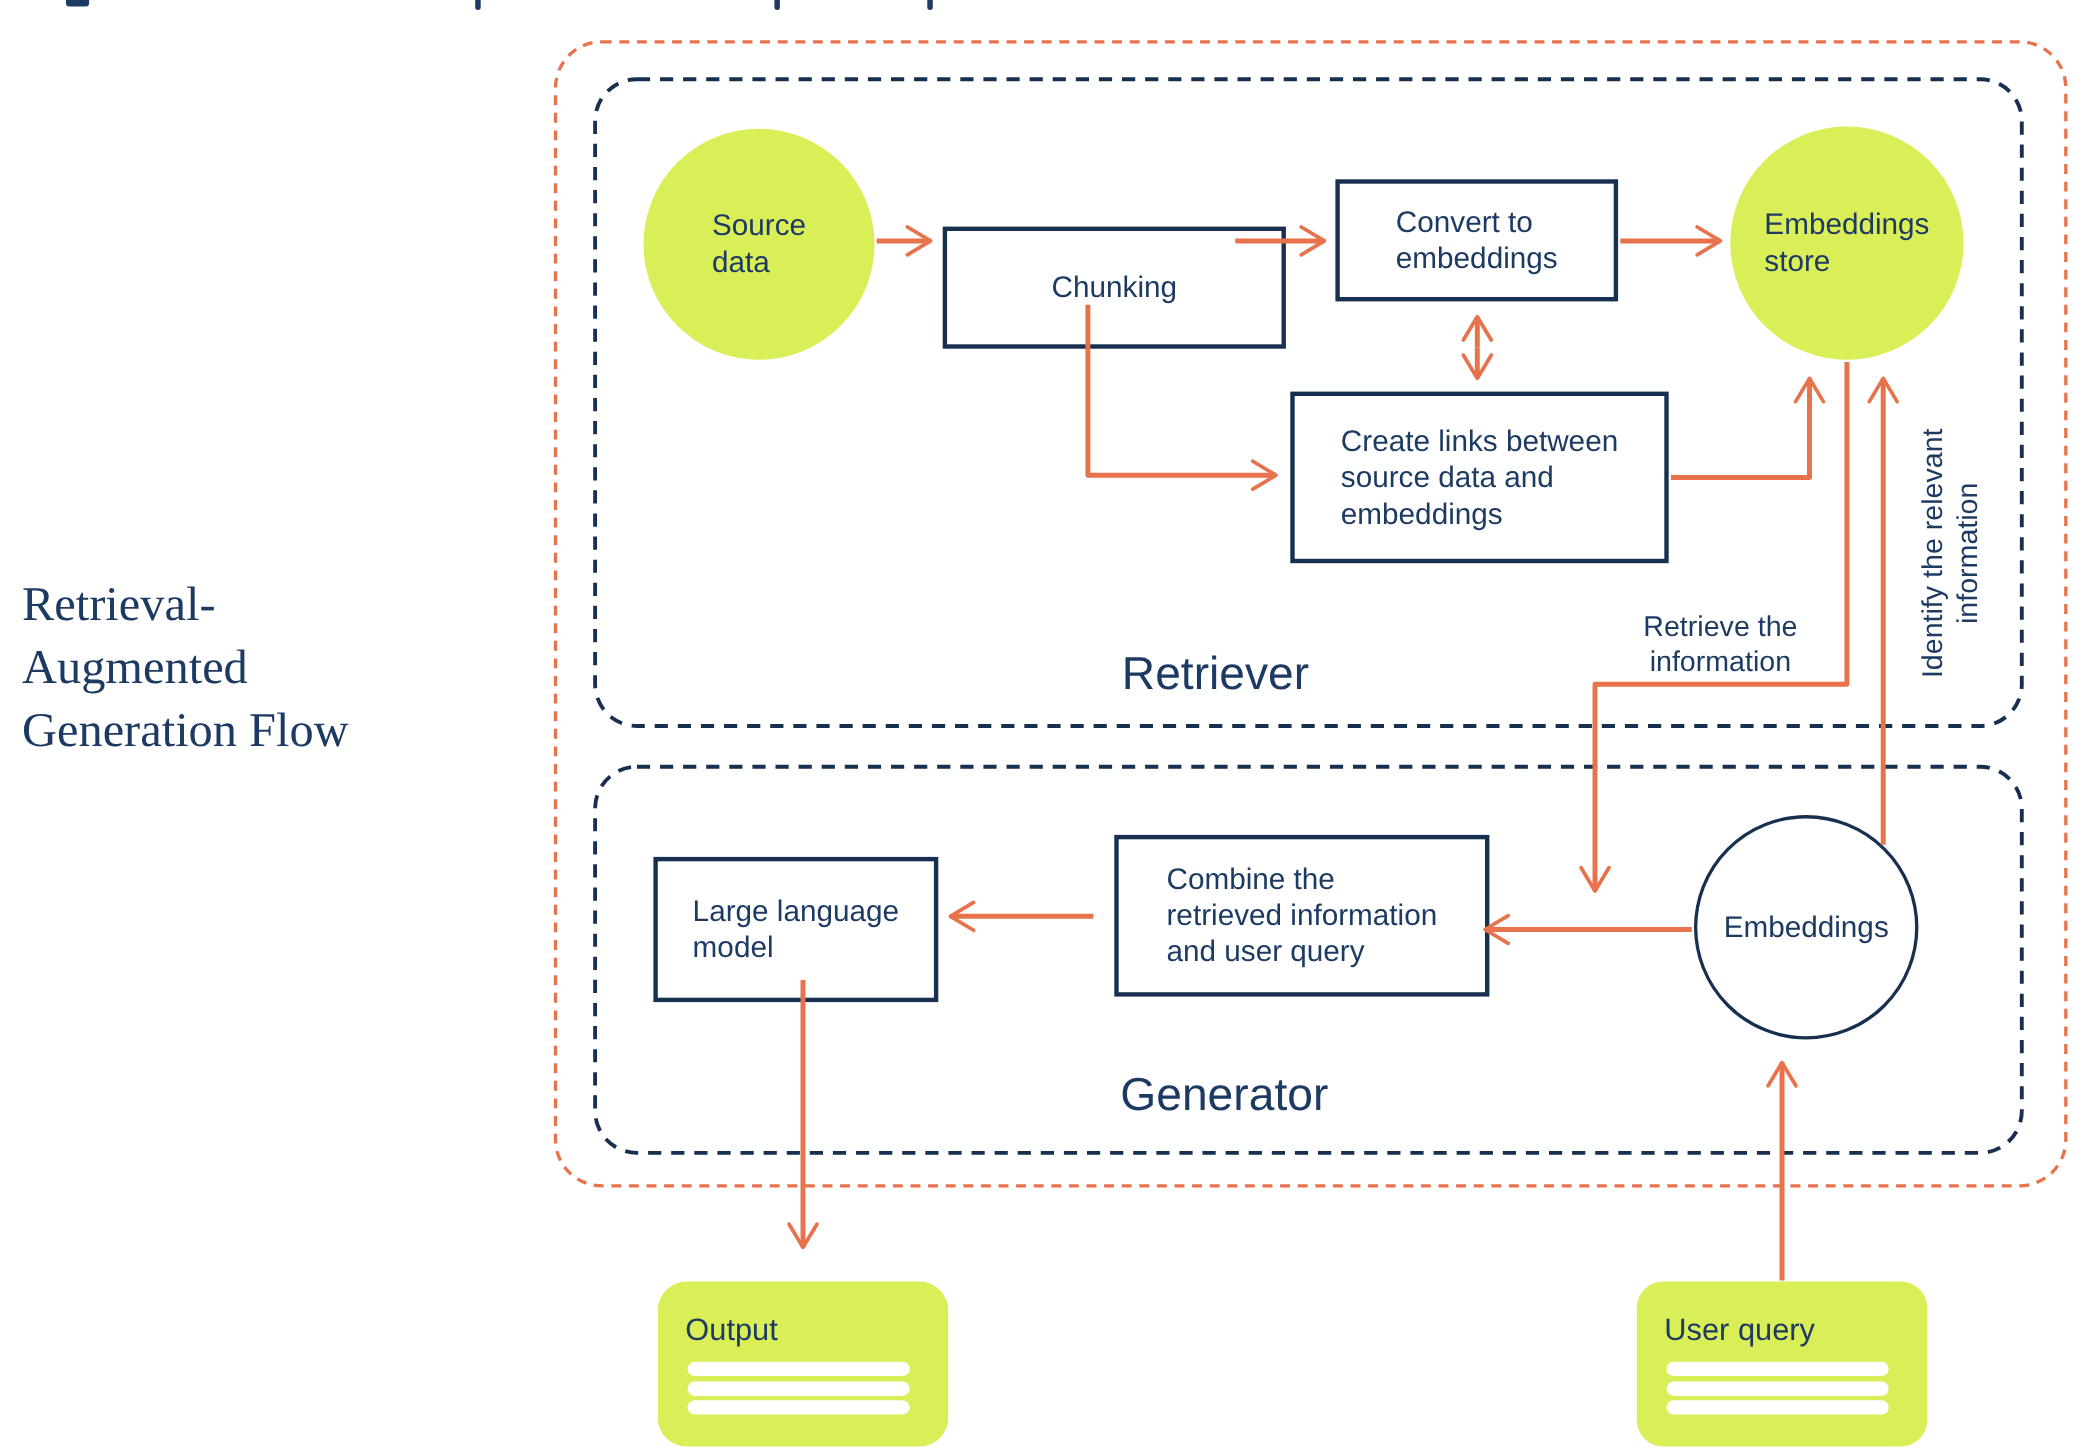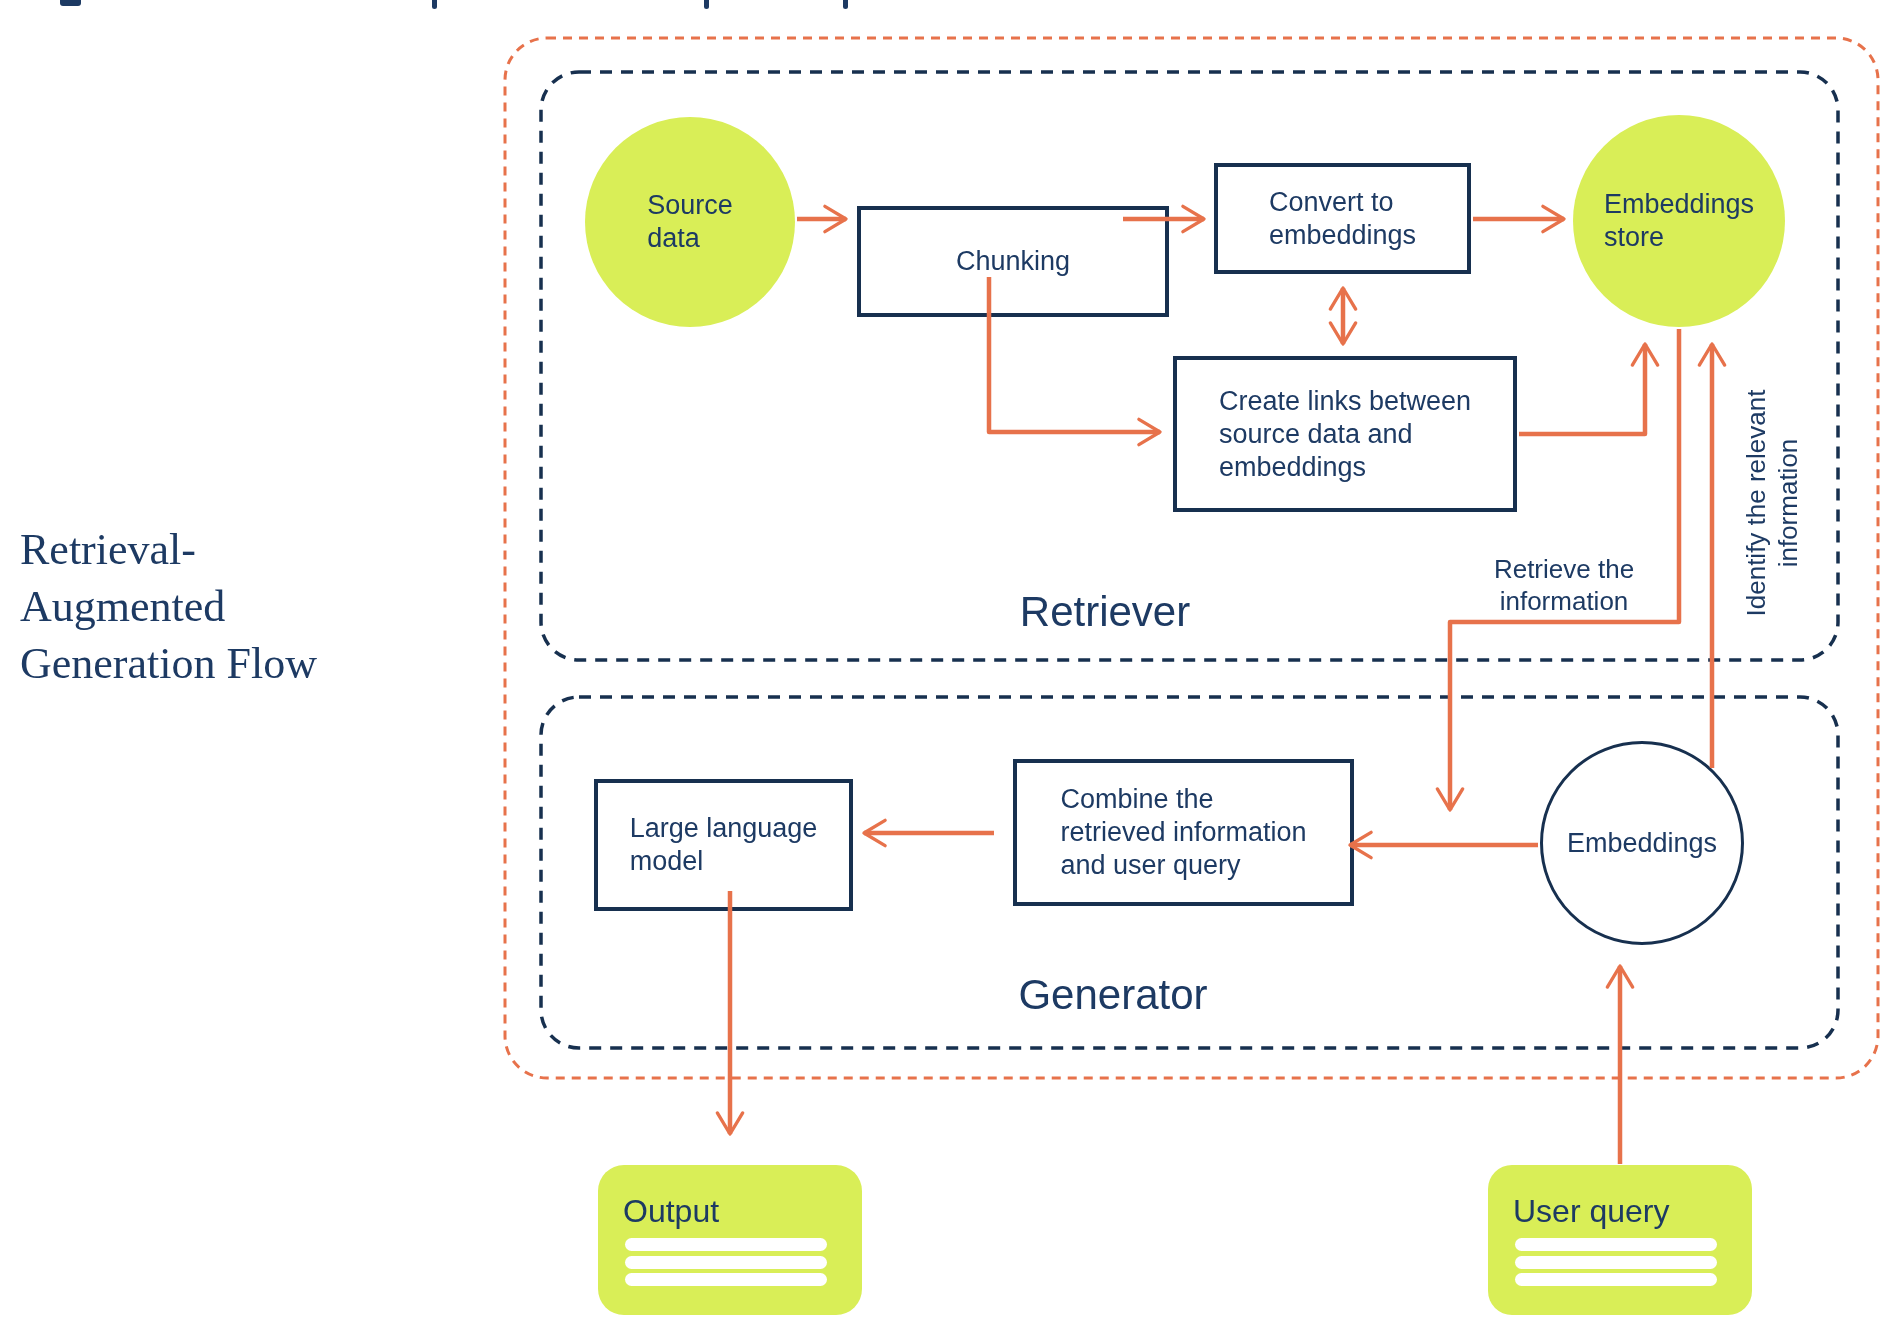--- a/index.html
+++ b/index.html
@@ -54,21 +54,21 @@
   }
   .ann-retrieve{left:1464px;top:553px;width:200px;}
   .ann-identify{left:1627px;top:471px;width:290px;height:64px;transform:rotate(-90deg);}
 
   .card{
     position:absolute;width:264px;height:150px;background:var(--green);border-radius:26px;
   }
   .card-output{left:598px;top:1165px;}
   .card-query{left:1488px;top:1165px;border-radius:24px;}
   .card-title{
-    position:absolute;left:25px;top:28px;font-size:32px;font-weight:500;color:var(--navy);
+    position:absolute;left:25px;top:28px;font-size:28px;font-weight:500;color:var(--navy);
   }
   .bar{position:absolute;left:27px;width:202px;height:13px;border-radius:7px;background:#fff;}
   .bar.b1{top:73px;} .bar.b2{top:91px;} .bar.b3{top:108px;}
 
   svg.overlay{position:absolute;left:0;top:0;pointer-events:none;}
   .dash-navy{fill:none;stroke:var(--navy-border);stroke-width:3.5;stroke-dasharray:12 9;}
   .dash-orange{fill:none;stroke:var(--orange);stroke-width:3;stroke-dasharray:9 7;}
   .conn{fill:none;stroke:var(--orange);stroke-width:4.5;stroke-linejoin:round;}
 </style>
 </head>

